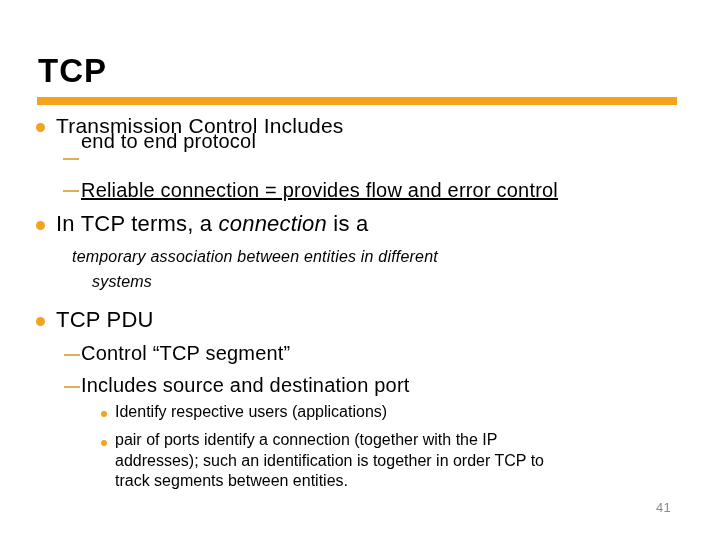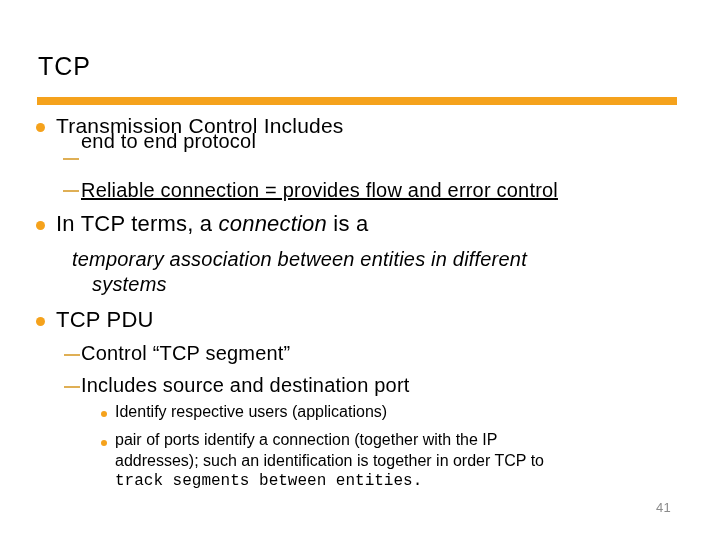--- a/index.html
+++ b/index.html
@@ -20,22 +20,22 @@
     width: 720px;
     height: 540px;
     background: var(--background);
     overflow: hidden;
     letter-spacing: 0.2px;
   }
   .abs { position: absolute; white-space: nowrap; }
 
   .title {
     left: 38px; top: 52px;
-    font-size: 25px;
-    font-weight: normal;
+    font-size: 33px;
+    font-weight: bold;
     letter-spacing: 1px;
     color: var(--text);
   }
   .title-rule {
     position: absolute;
     left: 37px; top: 97px;
     width: 640px; height: 8px;
     background: var(--accent);
   }
 
@@ -50,21 +50,21 @@
   .dash {
     position: absolute;
     width: 16px; height: 2px;
     background: var(--dash);
   }
 
   
   .l1  { font-size: 21px; }
   .l1b { font-size: 22px; text-align: right; }
   .l2  { font-size: 20px; }
-  .cont { font-size: 20px; font-style: italic; }
+  .cont { font-size: 16px; font-style: italic; }
   .l3  { font-size: 16px; letter-spacing: 0px; }
   .em  { font-style: italic; }
 
   .page-number {
     position: absolute;
     left: 656px; top: 500px;
     font-size: 13px;
     color: var(--pagenum);
   }
 </style>
@@ -99,17 +99,17 @@
 
   <span class="dash" style="left:64px; top:386px;"></span>
   <div class="abs l2" style="left:81px; top:374px;">Includes source and destination port</div>
 
   <span class="bullet small" style="left:101px; top:411px;"></span>
   <div class="abs l3" style="left:115px; top:403px;">Identify respective users (applications)</div>
 
   <span class="bullet small" style="left:101px; top:440px;"></span>
   <div class="abs l3" style="left:115px; top:431px;">pair of ports identify a connection (together with the IP</div>
   <div class="abs l3" style="left:115px; top:452px;">addresses); such an identification is together in order TCP to</div>
-  <div class="abs l3" style="left:115px; top:472px;font-family:Liberation Mono, monospace;">track segments between entities.</div>
+  <div class="abs l3" style="left:115px; top:472px;">track segments between entities.</div>
 
   <div class="page-number">41</div>
 
 </div>
 
 </body></html>

